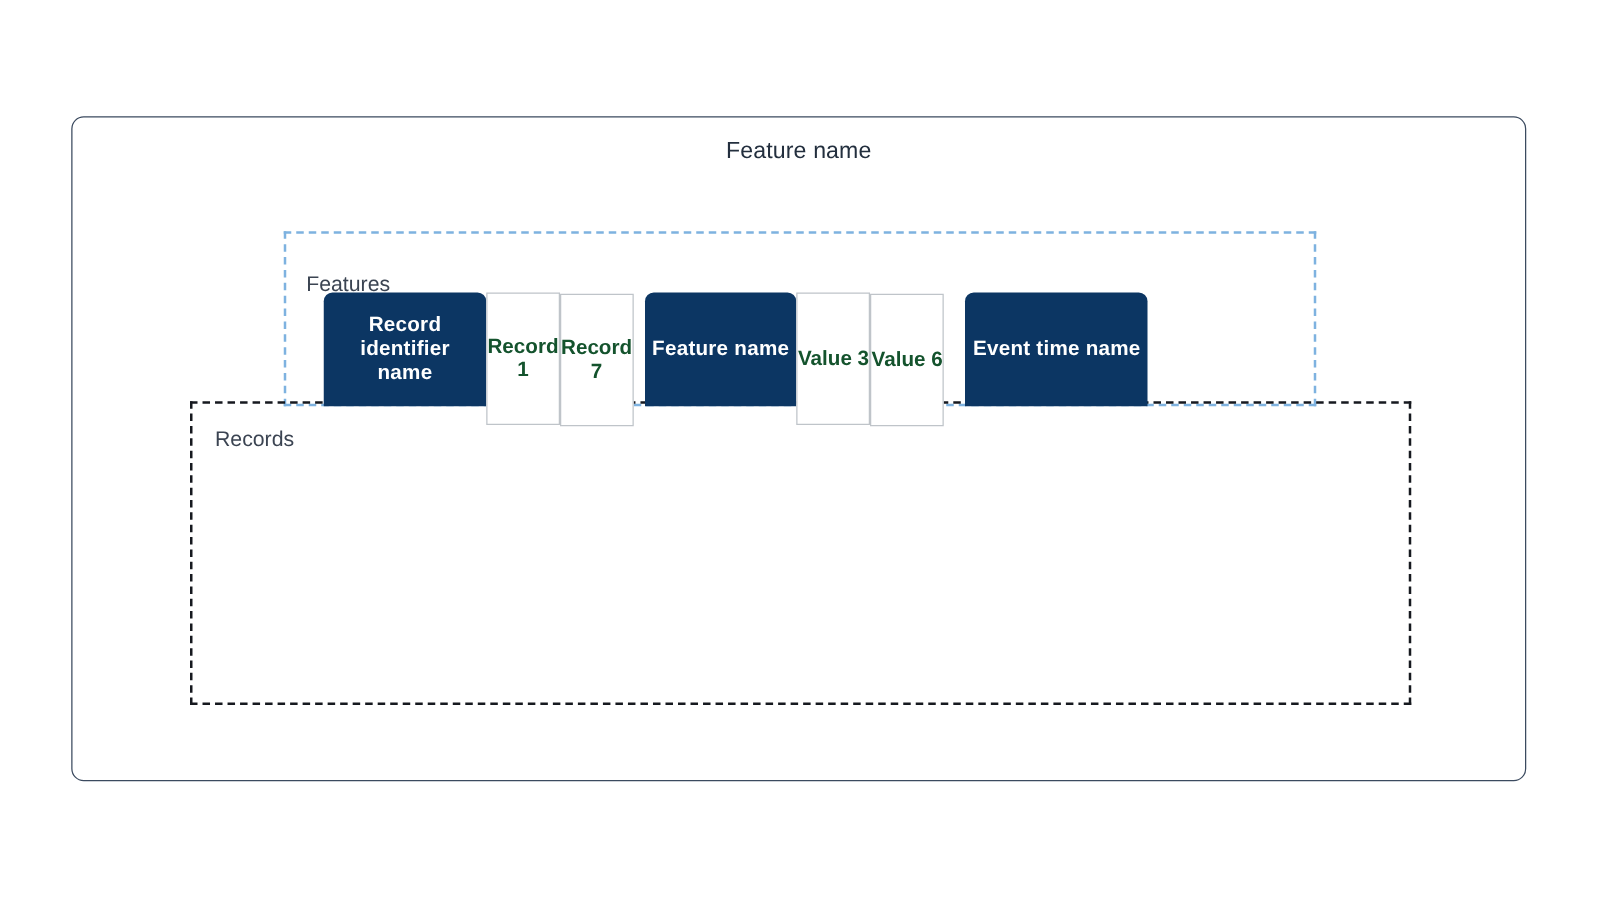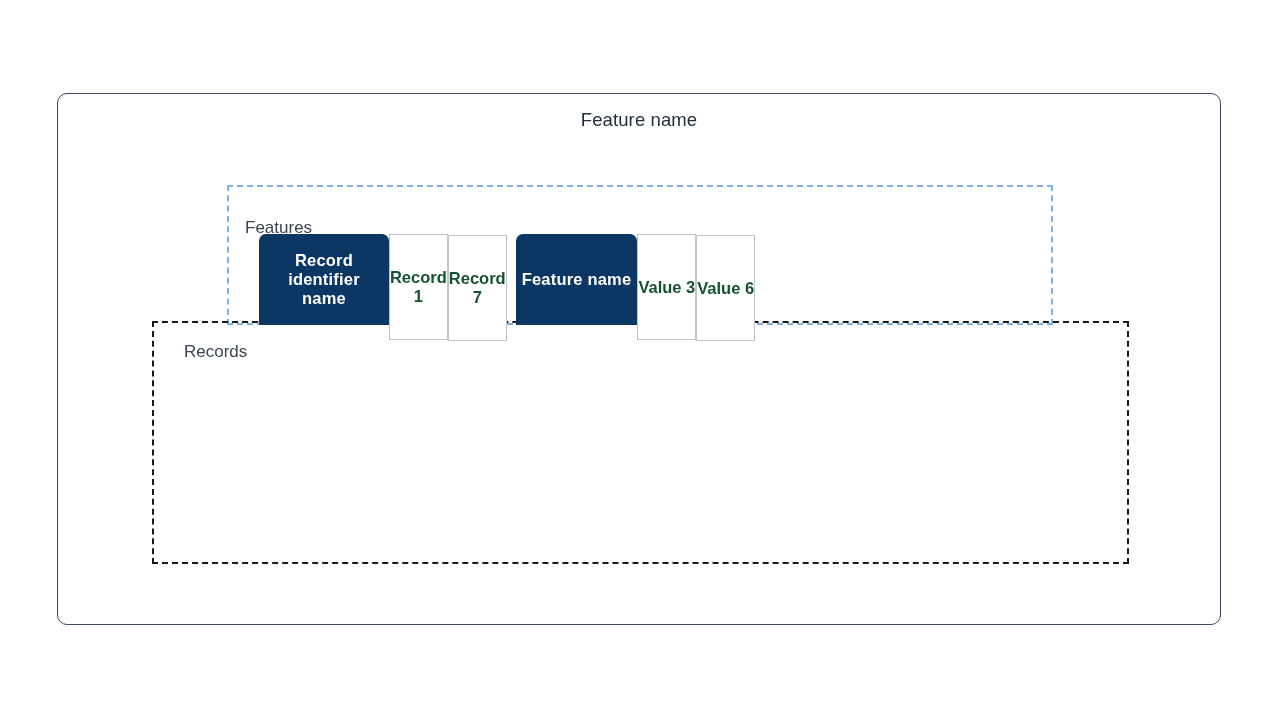--- a/index.html
+++ b/index.html
@@ -70,21 +70,20 @@
     border: 2.5px dashed #16191f;
     background: transparent;
   }
   #records-label {
     position: absolute;
     left: 172px;
     top: 342px;
     font-size: 17px;
     color: #3b4452;
     font-family: "Liberation Sans", sans-serif;
-    margin-left: 12px;
   }
 
   
   #feature-table {
     position: absolute;
     left: 259px;
     top: 234px;
     width: 761px;
     display: flex;
     flex-direction: row;
@@ -150,15 +149,16 @@
     <div class="data-cell">Record 7</div>
   </div>
 
   <div class="table-column">
     <div class="column-header">Feature name</div>
     <div class="data-cell">Value 3</div>
     <div class="data-cell">Value 6</div>
   </div>
 
   <div class="table-column">
+    <div class="column-header">Event time name</div>
   </div>
 
 </div>
 
 </body></html>

